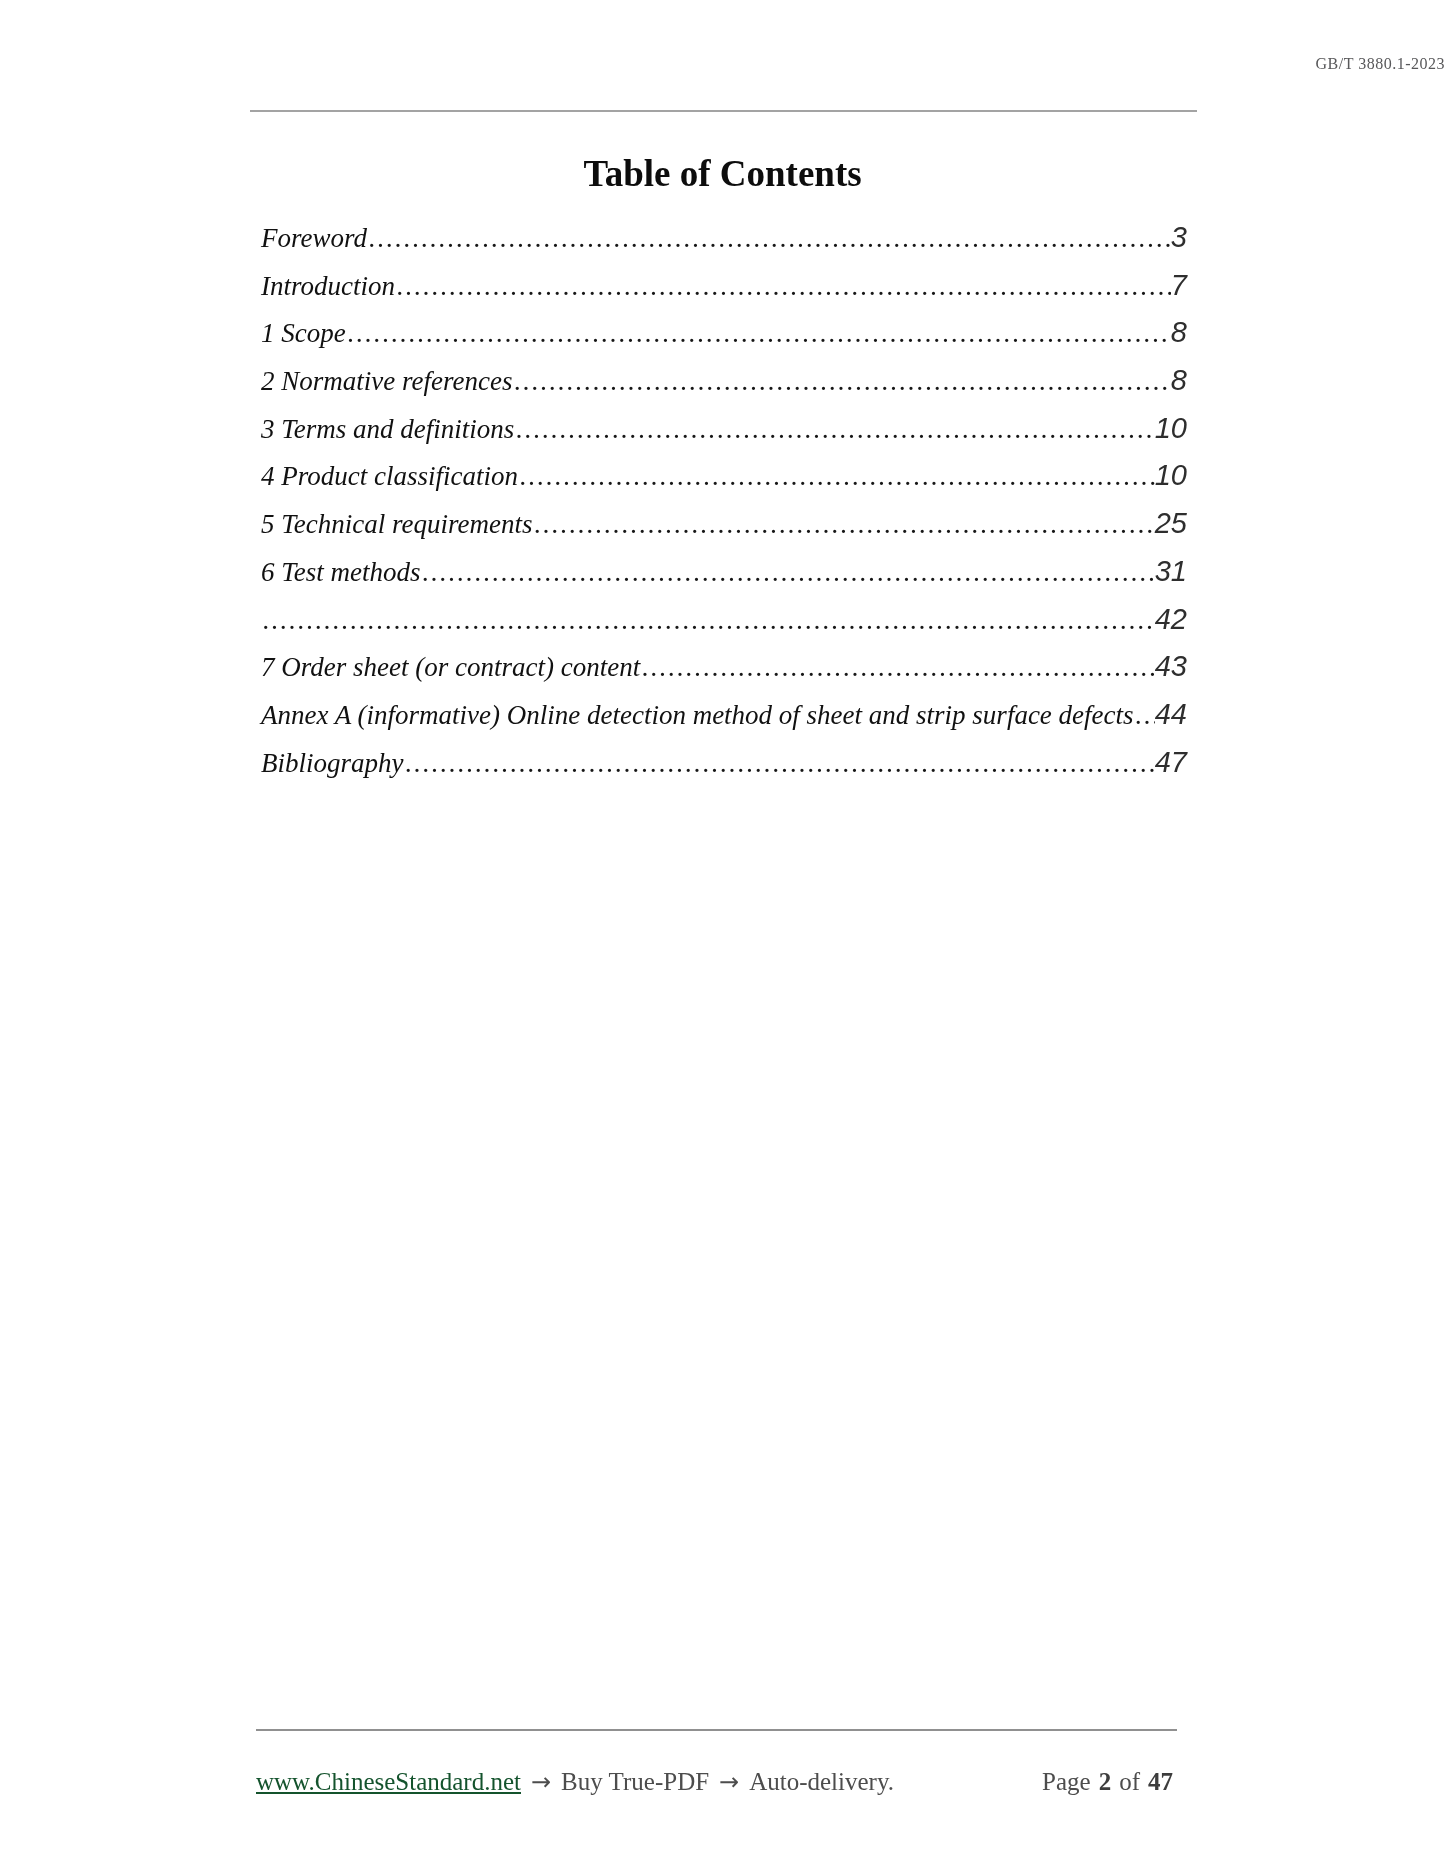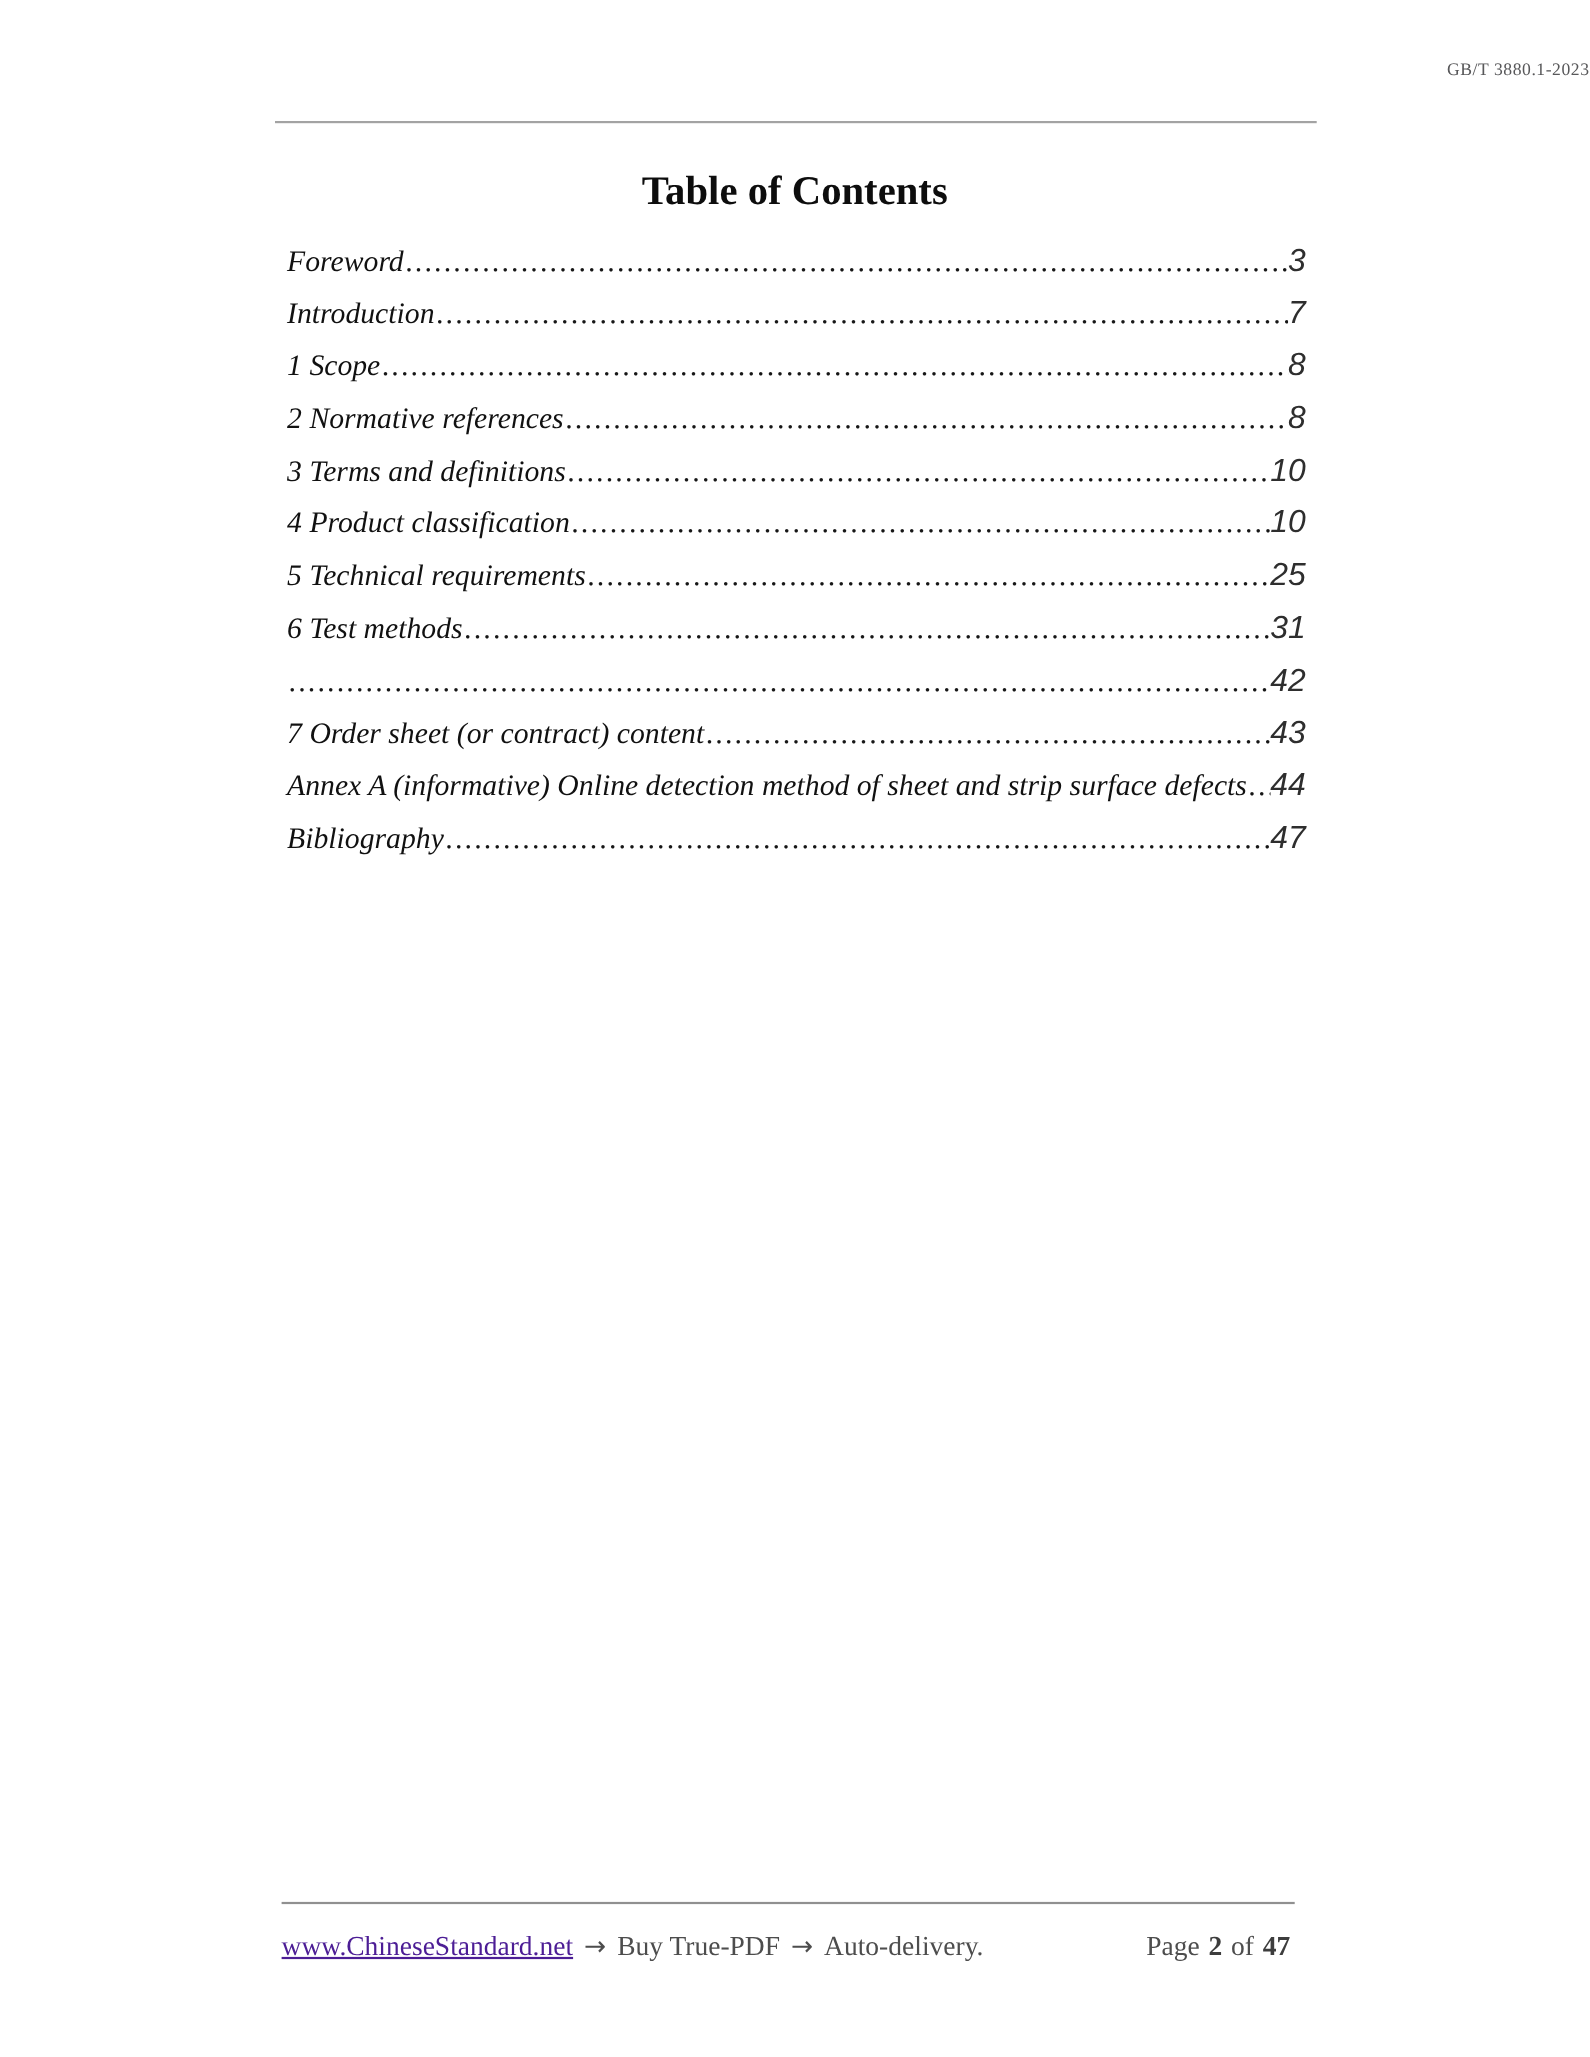--- a/index.html
+++ b/index.html
@@ -97,36 +97,36 @@
     width: 921px;
     display: flex;
     justify-content: space-between;
     align-items: baseline;
     font-size: 25px;
     color: #4d4d4d;
     white-space: nowrap;
   }
   .footer-left { display: inline-flex; align-items: baseline; }
   .footer-link {
-    color: #4c1d95;
+    color: #14532d;
     text-decoration: underline;
     cursor: pointer;
   }
   .footer-arrow {
     font-family: "DejaVu Sans", sans-serif;
     margin: 0 10px;
     font-size: 24px;
   }
   .footer-page { display: inline-flex; align-items: baseline; }
   .footer-page .num {
     font-weight: bold;
     color: #3d3d3d;
     margin: 0 4px;
   }
-  .footer-page .word { margin: 4px 4px; }
+  .footer-page .word { margin: 16px 4px; }
 </style>
 </head>
 <body>
 
 <div class="header-code">GB/T 3880.1-2023</div>
 
 <div class="header-rule"></div>
 
 <div class="doc-title">Table of Contents</div>
 

